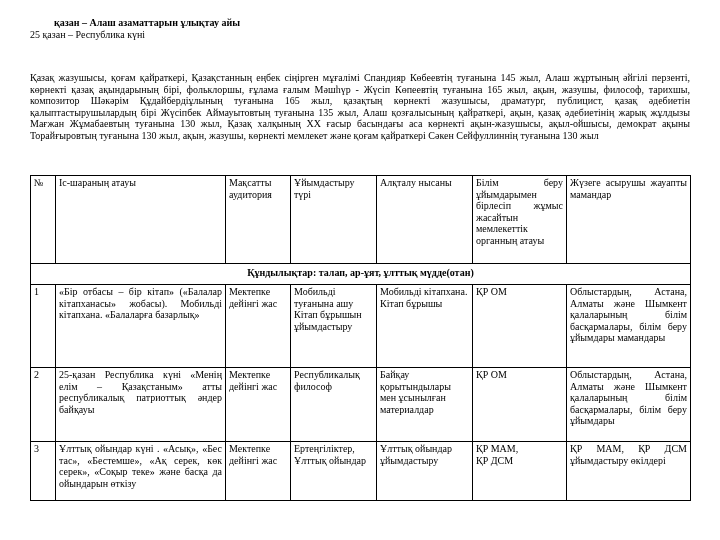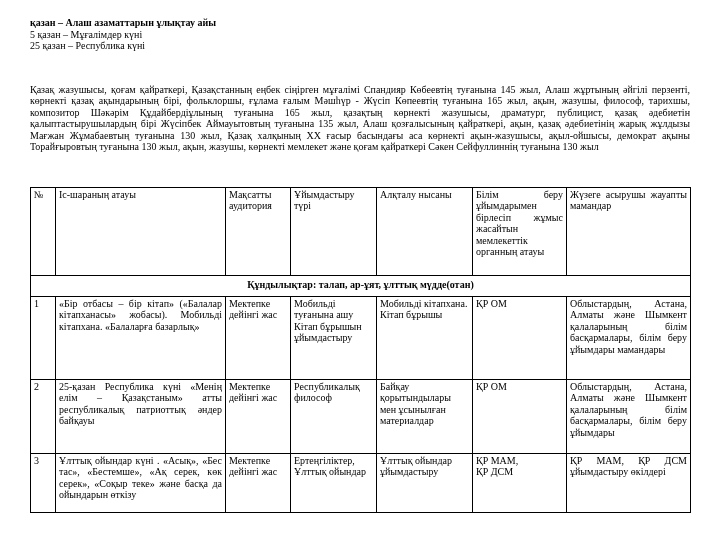--- a/index.html
+++ b/index.html
@@ -7,21 +7,21 @@
     width: 720px; height: 540px;
     background: #ffffff;
     position: relative;
     overflow: hidden;
     font-family: "Liberation Serif", "DejaVu Serif", serif;
     color: #000000;
     box-sizing: border-box;
     padding: 17px 30px 0 30px;
   }
   .intro { width: 660px; font-size: 10px; line-height: 11.5px; }
-  .intro .title { font-weight: bold; }
+  .intro .title { font-weight: bold; margin-left: 24px; }
   .intro .dateline { font-weight: normal; }
   .intro .para { text-align: justify; margin-top: 32px; }
   table.plan {
     width: 660px;
     margin-top: 34px;
     border-collapse: collapse;
     table-layout: fixed;
     font-size: 10px;
     line-height: 11.5px;
   }
@@ -39,21 +39,20 @@
   tr.r2 td { height: 71px; }
   tr.r3 td { height: 56px; }
 </style>
 </head>
 <body>
 
 <div class="slide">
 
   <div class="intro">
     <div class="title">қазан – Алаш азаматтарын ұлықтау айы</div>
-    <div class="dateline">5 қазан – Мұғалімдер күні</div>
     <div class="dateline">25 қазан – Республика күні</div>
     <div class="para">Қазақ жазушысы, қоғам қайраткері, Қазақстанның еңбек сіңірген мұғалімі Спандияр Көбеевтің туғанына 145 жыл, Алаш жұртының әйгілі перзенті, көрнекті қазақ ақындарының бірі, фольклоршы, ғұлама ғалым Мәшһүр - Жүсіп Көпеевтің туғанына 165 жыл, ақын, жазушы, философ, тарихшы, композитор Шәкәрім Құдайбердіұлының туғанына 165 жыл, қазақтың көрнекті жазушысы, драматург, публицист, қазақ әдебиетін қалыптастырушылардың бірі Жүсіпбек Аймауытовтың туғанына 135 жыл, Алаш қозғалысының қайраткері, ақын, қазақ әдебиетінің жарық жұлдызы Мағжан Жұмабаевтың туғанына 130 жыл, Қазақ халқының ХХ ғасыр басындағы аса көрнекті ақын-жазушысы, ақыл-ойшысы, демократ ақыны Торайғыровтың туғанына 130 жыл, ақын, жазушы, көрнекті мемлекет және қоғам қайраткері Сәкен Сейфуллиннің туғанына 130 жыл</div>
   </div>
 
   <table class="plan">
     <colgroup>
       <col style="width:25px">
       <col style="width:170px">
       <col style="width:65px">
       <col style="width:86px">

